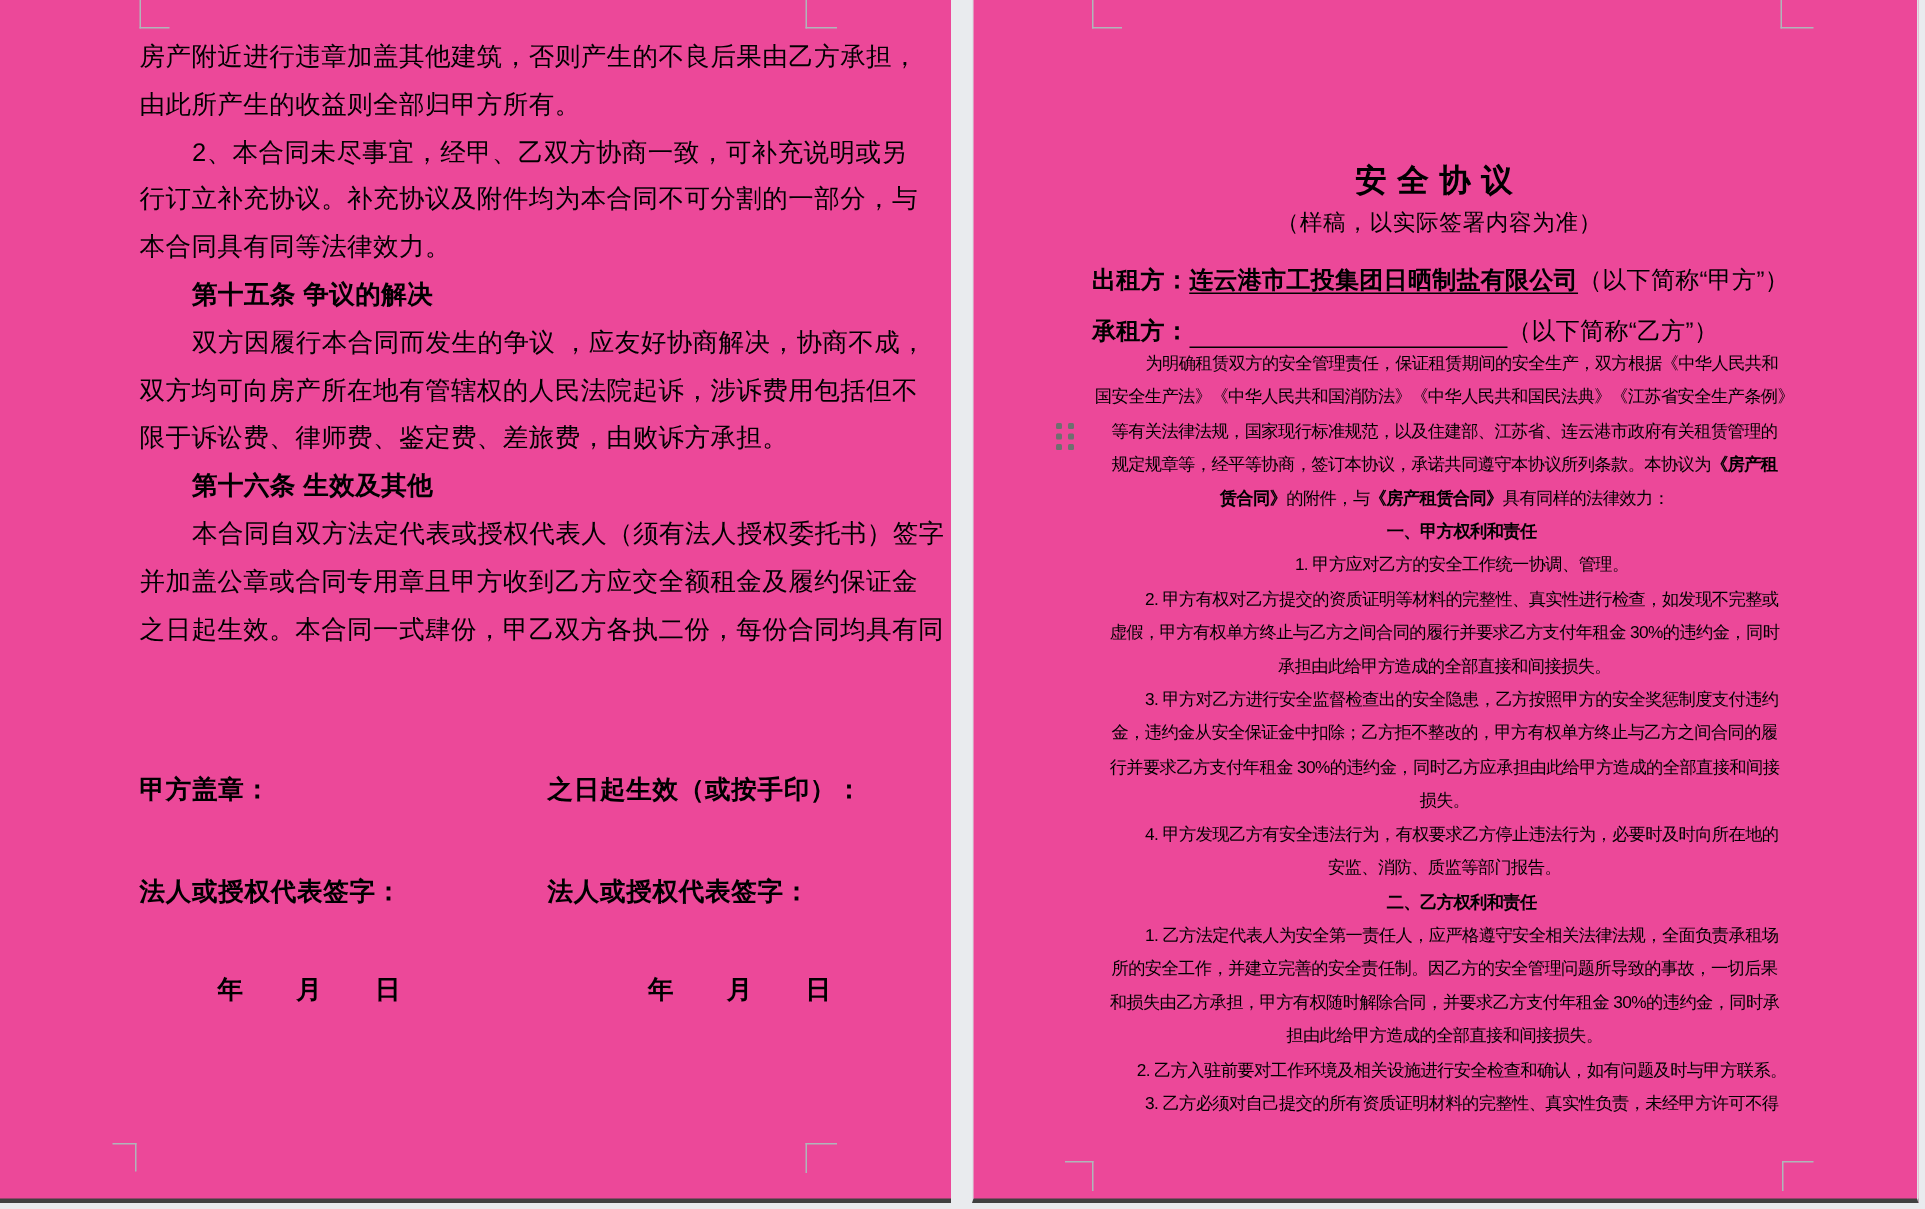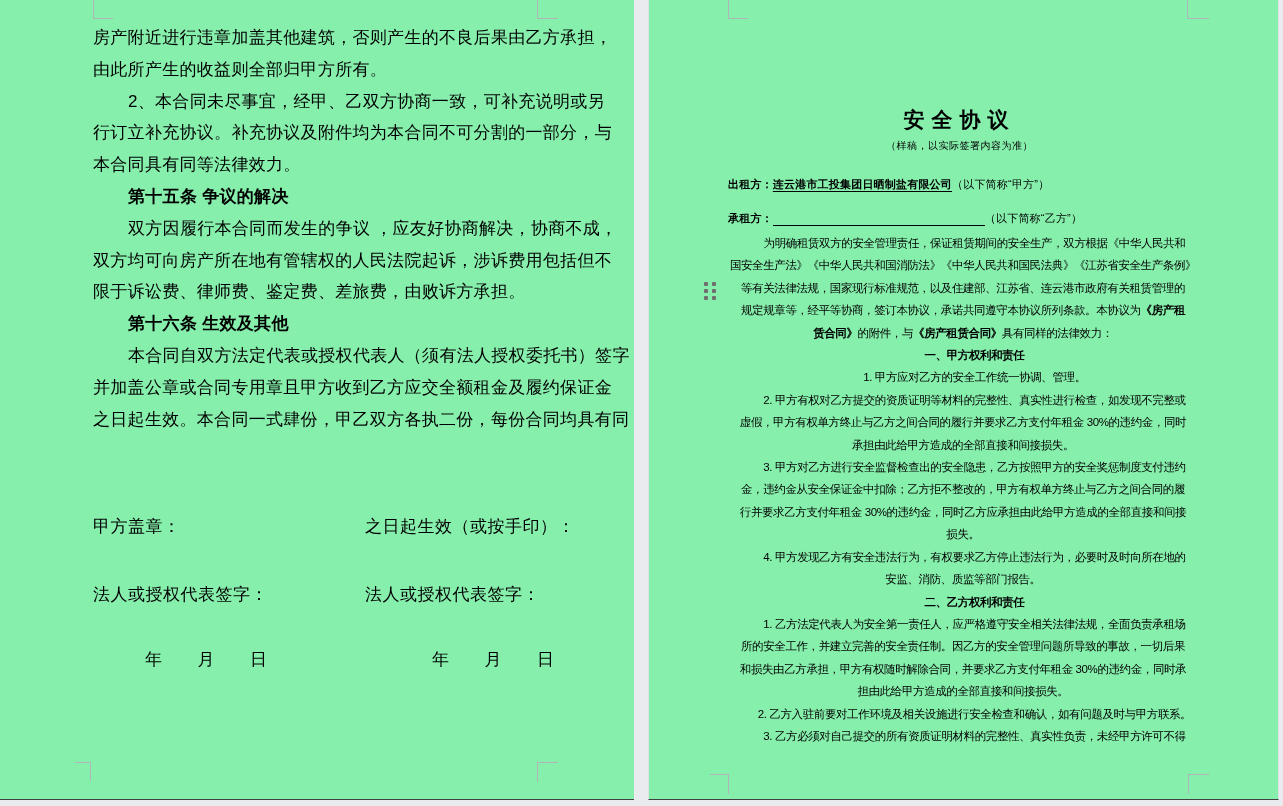--- a/index.html
+++ b/index.html
@@ -2,38 +2,38 @@
 <html><head>
 <meta charset="utf-8">
 <style>
   html,body{margin:0;padding:0;}
   body{
     width:1283px;height:806px;overflow:hidden;position:relative;
     background:#e9ebee;
     font-family:"Liberation Sans","DejaVu Sans",sans-serif;
     color:#000;
   }
-  .page{position:absolute;top:0;background:#86efac;height:799px;border-bottom:1px solid #404040;}
+  .page{position:absolute;top:0;background:#ec4899;height:799px;border-bottom:3px solid #404040;}
   #page-left{left:0;width:634px;}
   #page-right{left:648px;width:629px;border-left:1px solid #dfe2e5;border-right:1px solid #dfe2e5;}
   
   .mark{position:absolute;pointer-events:none;}
   .mk-ul{border-left:1px solid #b0b5ba;border-bottom:1px solid #b0b5ba;} 
   .mk-dl{border-top:1px solid #b0b5ba;border-right:1px solid #b0b5ba;}  
   .mk-dr{border-top:1px solid #b0b5ba;border-left:1px solid #b0b5ba;}   
   
   .l-body{position:absolute;left:93px;top:22px;width:530px;}
   .l-body .line{font-size:17px;line-height:31.8px;letter-spacing:0.3px;white-space:nowrap;}
-  .l-row{position:absolute;font-size:17px;white-space:nowrap;letter-spacing:0.5px;}
+  .l-row{position:absolute;font-size:17px;white-space:nowrap;letter-spacing:0.5px;font-weight:bold;}
   
   .r-title{position:absolute;left:79px;top:106px;width:463px;text-align:center;
            font-size:21px;font-weight:bold;letter-spacing:7px;white-space:nowrap;}
   .r-subtitle{position:absolute;left:79px;top:139px;width:463px;text-align:center;
-              font-size:10px;letter-spacing:0.5px;white-space:nowrap;}
-  .r-party{position:absolute;left:79px;font-size:11px;white-space:nowrap;letter-spacing:0.2px;}
+              font-size:15px;letter-spacing:0.5px;white-space:nowrap;}
+  .r-party{position:absolute;left:79px;font-size:16px;white-space:nowrap;letter-spacing:0.2px;}
   .r-party .lbl{font-weight:bold;}
   .r-party .name{font-weight:bold;text-decoration:underline;text-underline-offset:3px;}
   .blank-line{display:inline-block;width:212px;height:12px;border-bottom:1px solid #000;vertical-align:bottom;}
   .r-body{position:absolute;left:79px;top:232px;width:470px;text-align:center;}
   .r-body .line{font-size:11.5px;line-height:22.4px;letter-spacing:-0.4px;white-space:nowrap;}
   .bold{font-weight:bold;}
   .ind-l{padding-left:35px;}
   .ind-r{padding-left:23px;}
   
   .drag-handle{position:absolute;left:704px;top:282px;width:15px;height:20px;

